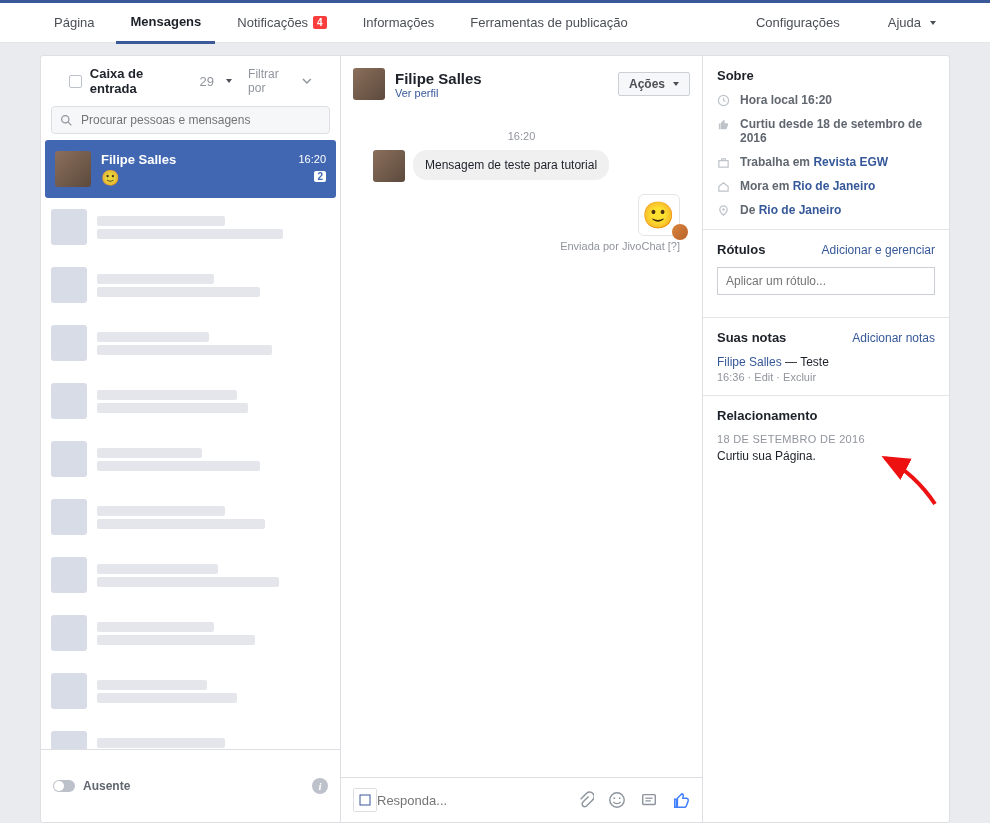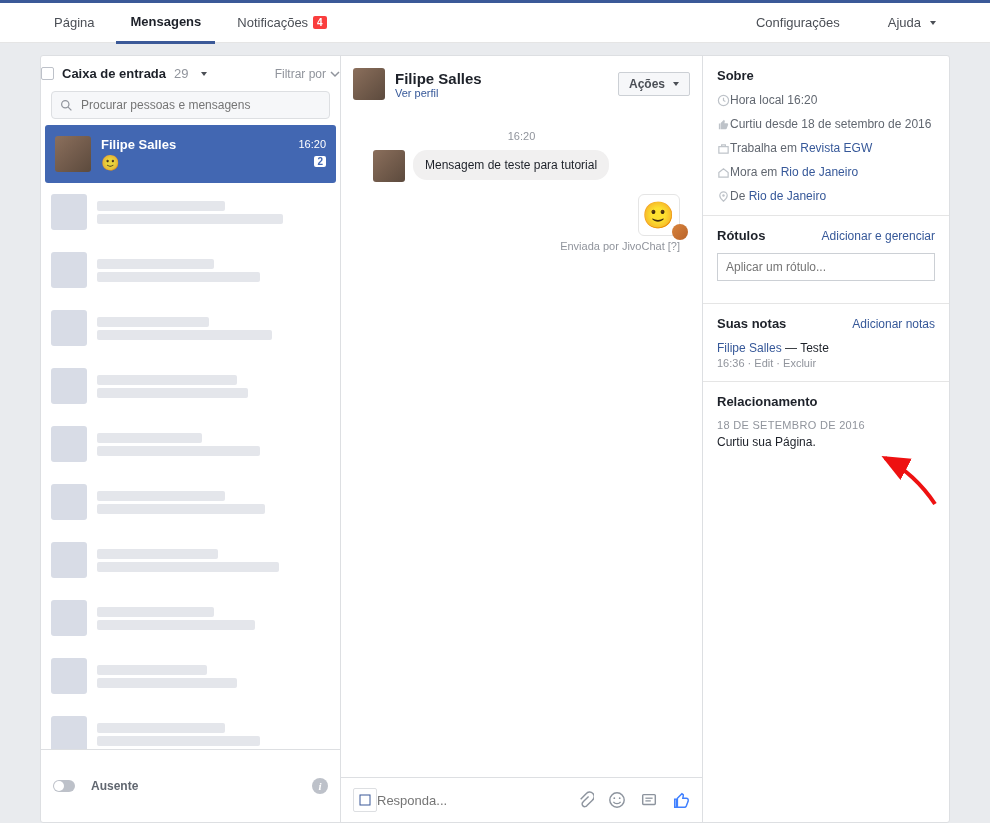--- a/index.html
+++ b/index.html
@@ -67,21 +67,21 @@
     }
     .col-left {
       width: 300px;
       border-right: 1px solid #dddfe2;
       display: flex;
       flex-direction: column;
     }
     .inbox-header {
       display: flex;
       align-items: center;
-      padding: 10px 0;
+      padding: 10px 28px;
       gap: 8px;
       font-size: 13px;
       color: #4b4f56;
     }
     .inbox-header .checkbox{
       width:13px;height:13px;border:1px solid #bdc1c9;border-radius:2px;
     }
     .inbox-header .title{color:#1d2129;font-weight:bold;}
     .count{color:#90949c;}
     .spacer{flex:1;}
@@ -118,21 +118,21 @@
     .preview{font-size:12px;color:rgba(255,255,255,0.9);margin-top:2px;}
     .emoji{font-size:15px;}
     .unread-box{
       background:#fff;color:#4267b2;font-size:10px;font-weight:bold;
       padding:0 3px;border-radius:2px;
     }
     .blur-line{
       background:#e4e6eb;height:10px;border-radius:2px;margin:3px 0;
     }
     .presence-bar{
-      border-top:1px solid #dddfe2;padding:28px 12px;display:flex;align-items:center;gap:16px;
+      border-top:1px solid #dddfe2;padding:28px 12px;display:flex;align-items:center;gap:8px;
     }
     .toggle{
       width:22px;height:12px;border-radius:6px;background:#bdc1c9;position:relative;
     }
     .toggle::after{
       content:'';width:10px;height:10px;background:#fff;border-radius:50%;
       position:absolute;left:1px;top:1px;
     }
     .info-icon{
       width:16px;height:16px;border-radius:50%;background:#bdc1c9;color:#fff;
@@ -181,21 +181,21 @@
       width:24px;height:24px;border:1px solid #dddfe2;border-radius:2px;
       display:flex;align-items:center;justify-content:center;font-size:12px;color:#3b5998;
     }
     .reply-input{flex:1;border:none;outline:none;font-size:13px;color:#90949c;}
     .reply-icons{display:flex;gap:14px;color:#bec3c9;}
     .reply-icons .ic{width:18px;height:18px;cursor:pointer;}
     .like-ic{color:#4080ff;}
     
     .col-right{width:246px;padding:12px 14px;font-size:12px;color:#1d2129;overflow:hidden;}
     .sec-title{font-weight:bold;font-size:13px;margin-bottom:10px;color:#1d2129;}
-    .info-line{display:flex;align-items:flex-start;margin-bottom:10px;color:#616770;}
+    .info-line{display:flex;align-items:flex-start;gap:10px;margin-bottom:10px;color:#616770;font-weight:bold;}
     .info-line .ic{width:13px;color:#bec3c9;flex-shrink:0;margin-top:1px;}
     .info-line a{color:#365899;text-decoration:none;}
     .divider{border-top:1px solid #e5e5e5;margin:12px -14px;}
     .sec-head{display:flex;justify-content:space-between;align-items:center;margin-bottom:10px;}
     .sec-link{color:#365899;font-size:12px;cursor:pointer;}
     .label-input{
       border:1px solid #ccd0d5;padding:6px 8px;width:100%;font-size:12px;color:#90949c;
       margin-bottom:10px;
     }
     .help-text{font-size:11px;color:#90949c;line-height:1.4;}
@@ -209,20 +209,22 @@
 <body>
 
 <div class="topbar">
   <div class="nav">
     <div class="nav-item">Página</div>
     <div class="nav-item active">Mensagens</div>
     <div class="nav-item">
       <span>Notificações</span>
       <span class="badge">4</span>
     </div>
+    <div class="nav-item">Informações</div>
+    <div class="nav-item">Ferramentas de publicação</div>
   </div>
   <div class="right">
     <div class="nav-item">Configurações</div>
     <div class="nav-item">
       <span>Ajuda</span>
       <span class="dropdown-caret"></span>
     </div>
   </div>
 </div>
 

